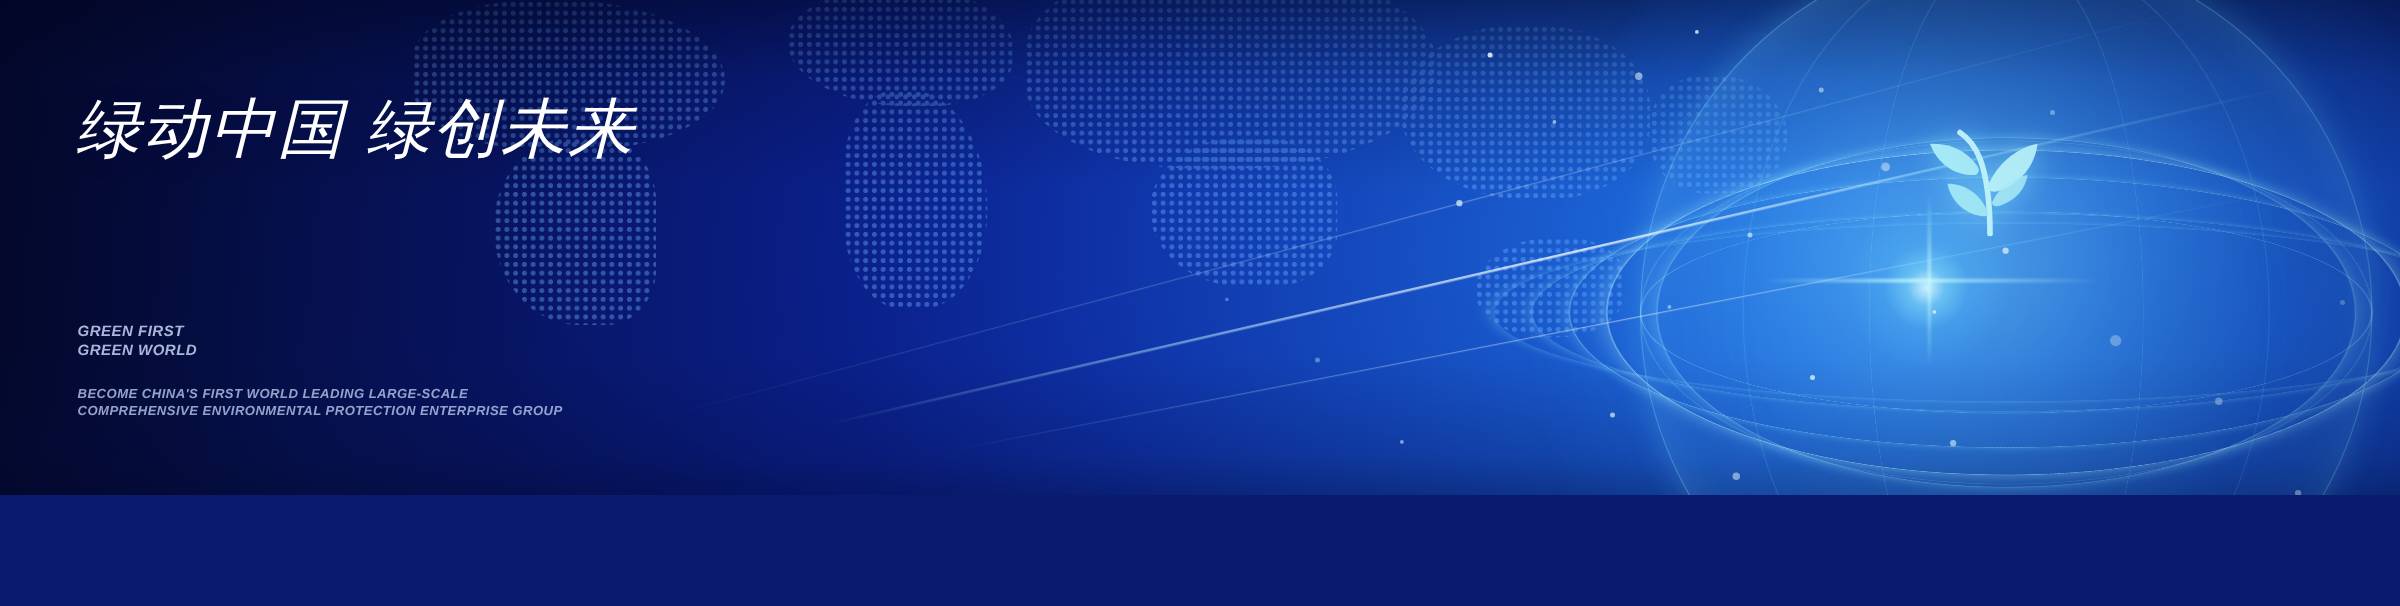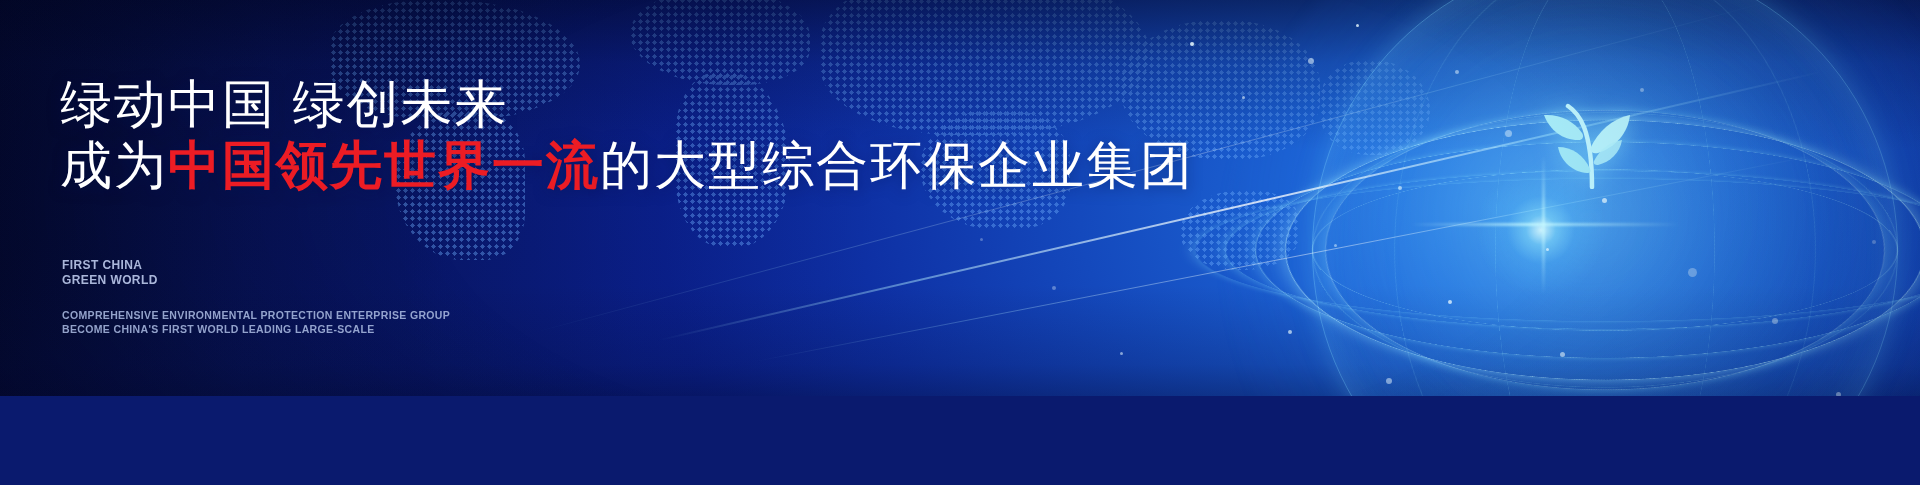--- a/index.html
+++ b/index.html
@@ -5,20 +5,21 @@
 <style>
   * { margin:0; padding:0; box-sizing:border-box; }
   html,body { background:#0a1a6e; }
   body { font-family:"Liberation Sans", sans-serif; }
 
   .banner{
     position:relative;
     width:1920px; height:396px;
     overflow:hidden;
     background:#0b1e86;
+    font-style:italic;
   }
 
   
   .bg-base{
     position:absolute; inset:0;
     background:
       radial-gradient(ellipse 1100px 760px at 78% 52%,
           #2a7de0 0%, #1c63d4 18%, #1449bd 38%, #0e30a4 58%, #0a1f8a 76%, #081770 100%),
       linear-gradient(100deg,
           #050d3e 0%, #07134f 9%, #0a1a66 19%, #0c2180 32%, #0e2a96 50%, #1344b4 72%, #1a5fd0 100%);
@@ -273,27 +274,26 @@
     <div class="p" style="left:1478px; top:420px; width:4px;  height:4px;  opacity:.45;"></div>
     <div class="p" style="left:1872px; top:240px; width:4px;  height:4px;  opacity:.3;"></div>
   </div>
 
   <div class="bg-vignette"></div>
 
   <div class="content">
 
     <div class="headline">
       <span class="l1">绿动中国 绿创未来</span>
-      <span class="l2"><span>成为</span><span class="hl">中国领先世界一流</span><span>的大型综合环保企业集团</span></span>
     </div>
 
     <div class="sub-en">
-      <span>FIRST CHINA</span>
+      <span>GREEN FIRST</span>
       <span>GREEN WORLD</span>
     </div>
 
     <div class="desc-en">
+      <span>BECOME CHINA'S FIRST WORLD LEADING LARGE-SCALE</span>
       <span>COMPREHENSIVE ENVIRONMENTAL PROTECTION ENTERPRISE GROUP</span>
-      <span>BECOME CHINA'S FIRST WORLD LEADING LARGE-SCALE</span>
     </div>
 
   </div>
 </div>
 
 </body></html>

